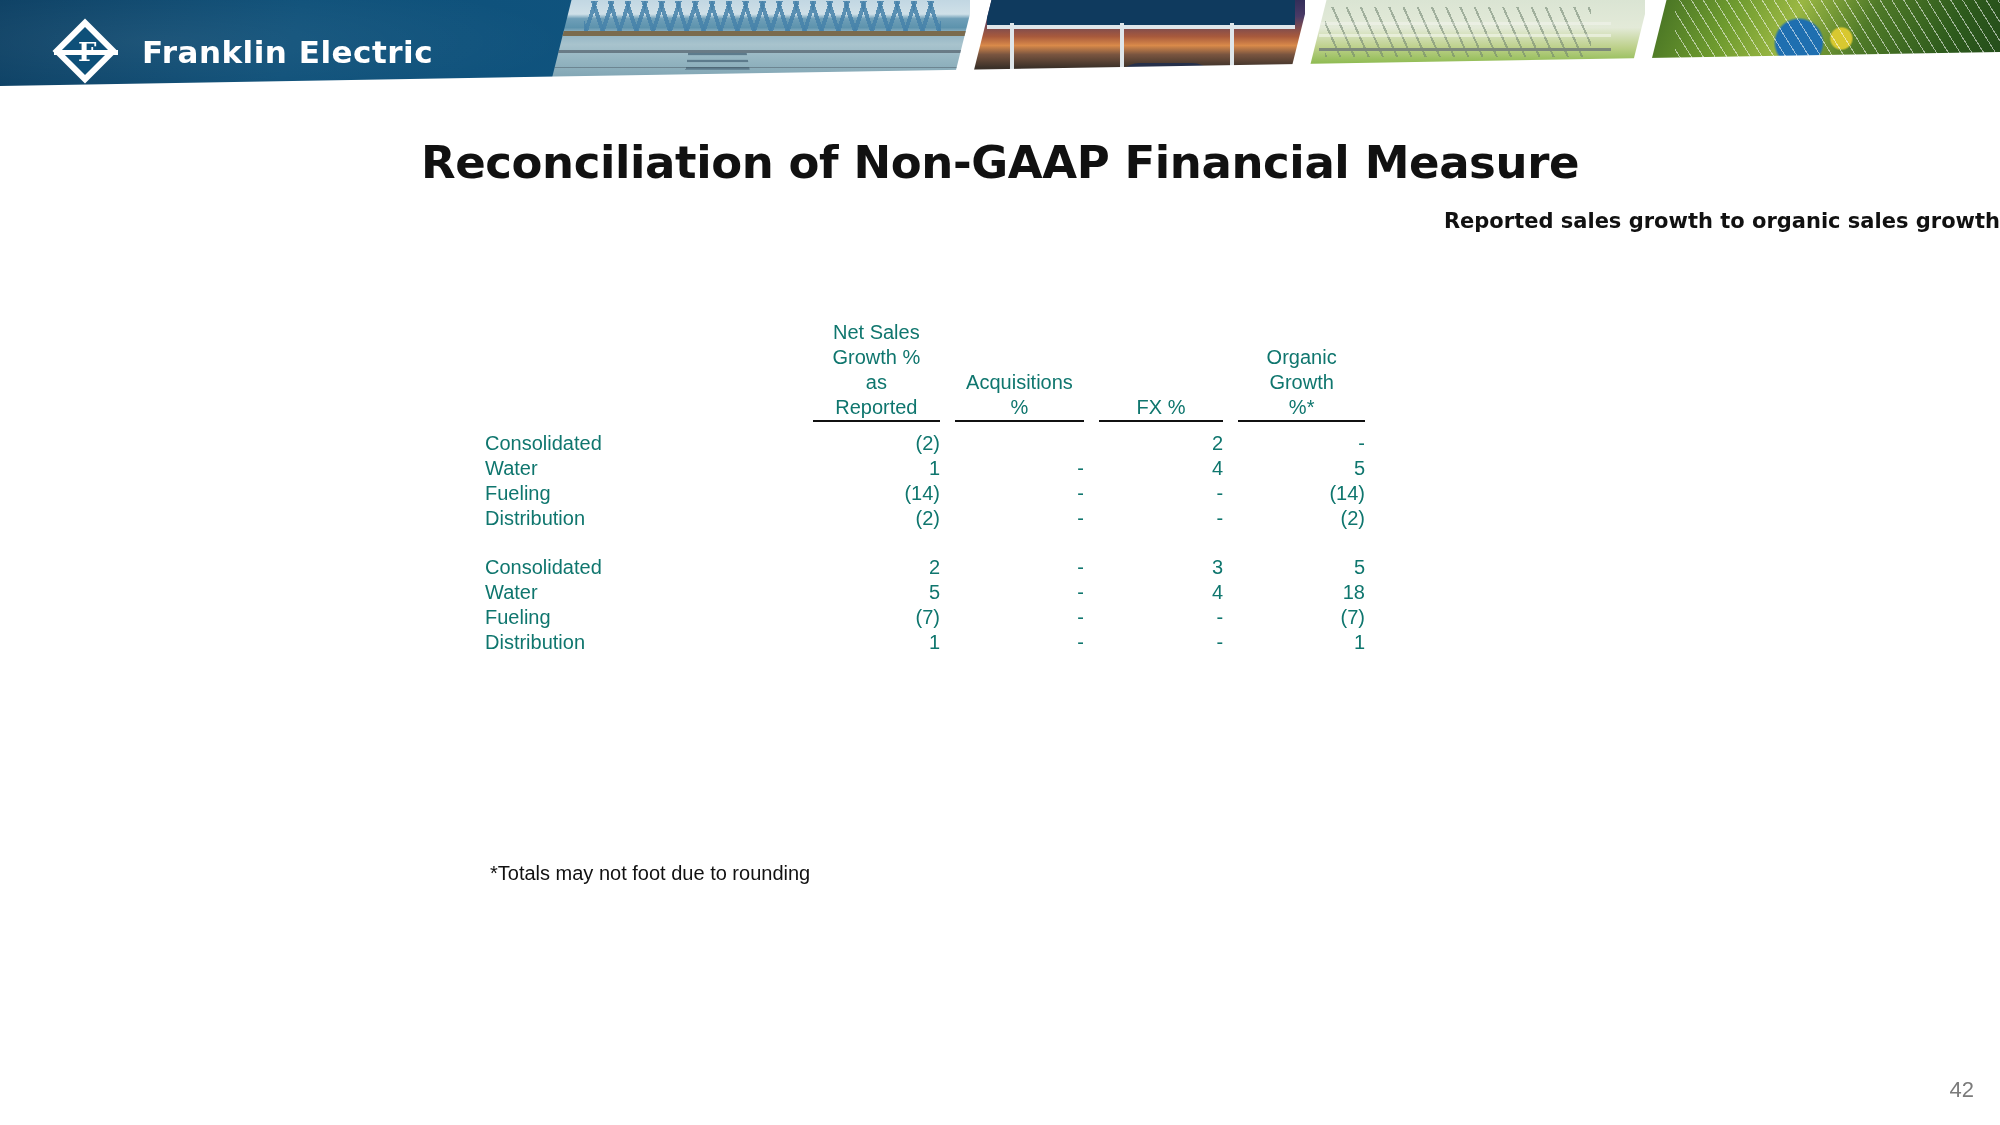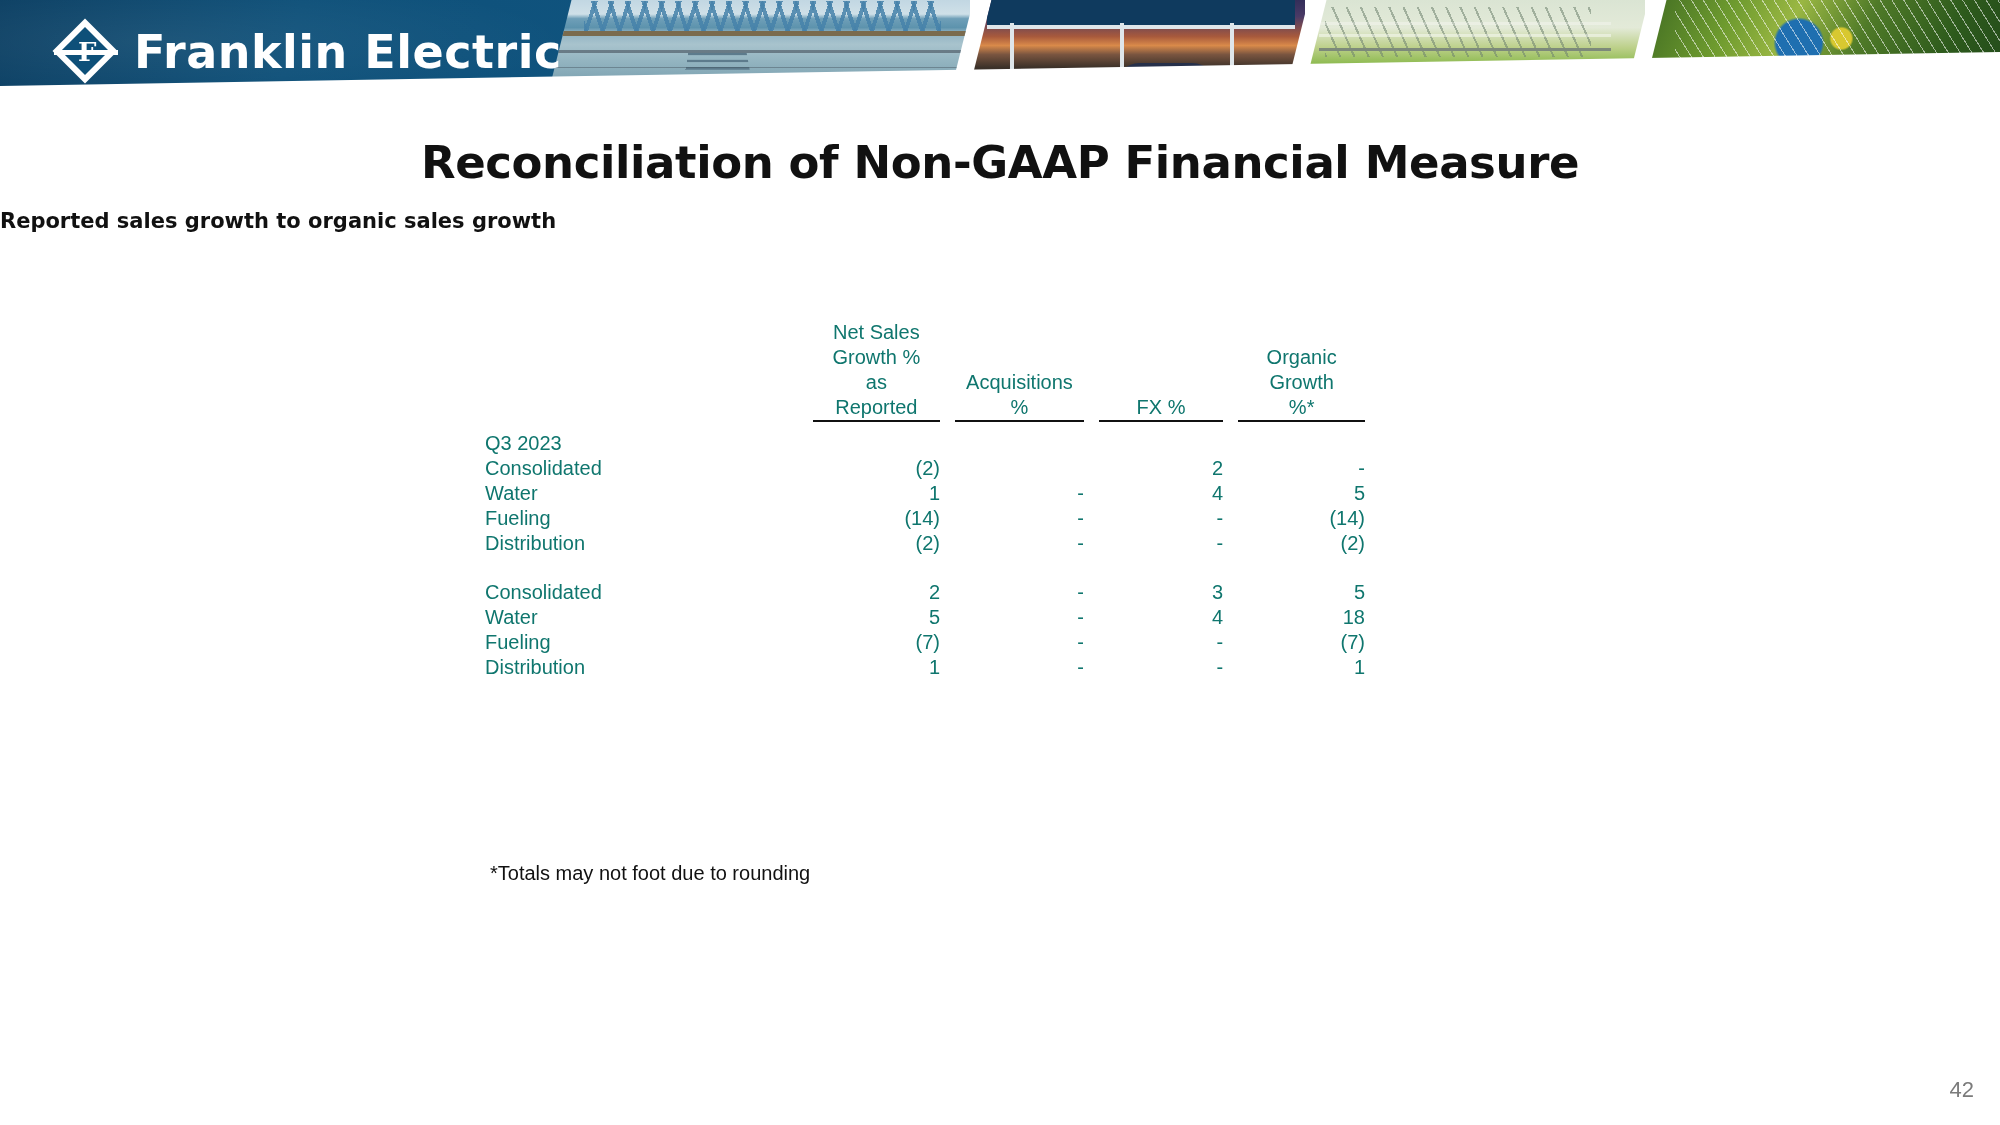--- a/index.html
+++ b/index.html
@@ -78,25 +78,25 @@
     width: 16px; height: 36px;
     color: #ffffff;
     font-family: "DejaVu Serif", serif;
     font-weight: bold;
     font-size: 26px;
     line-height: 36px;
     text-align: center;
     z-index: 3;
   }
   .logo-text {
-    margin-left: 16px;
+    margin-left: 24px;
     color: #ffffff;
     font-family: "DejaVu Sans", sans-serif;
     font-weight: bold;
-    font-size: 46px;
+    font-size: 31px;
     letter-spacing: 0.5px;
     white-space: nowrap;
   }
 
   
   .photo {
     position: absolute;
     top: -6px;
     height: 112px;
     border-left: 5px solid #ffffff;
@@ -230,21 +230,21 @@
     font-family: "DejaVu Sans", sans-serif;
     font-weight: bold;
     font-size: 45px;
     letter-spacing: -0.4px;
     color: #111111;
   }
   #page-subtitle {
     position: absolute;
     left: 0; top: 209px;
     width: 2000px;
-    text-align: left;
+    text-align: right;
     font-family: "DejaVu Sans", sans-serif;
     font-weight: bold;
     font-size: 21px;
     color: #111111;
   }
 
   
   #recon-table {
     position: absolute;
     left: 485px;
@@ -361,30 +361,20 @@
       <td class="ruled"></td>
       <td></td>
       <td class="ruled"></td>
       <td></td>
       <td class="ruled"></td>
       <td></td>
       <td class="ruled"></td>
     </tr>
   </thead>
   <tbody id="table-body">
-      <tr class="section-head">
-        <td class="col-label">Q3 2023</td>
-        <td></td>
-        <td></td>
-        <td></td>
-        <td></td>
-        <td></td>
-        <td></td>
-        <td></td>
-      </tr>
       <tr class="bold-row">
         <td class="col-label">Consolidated</td>
         <td class="col-num">(2)</td>
         <td class="pad-cell"></td>
         <td class="col-num"></td>
         <td class="pad-cell"></td>
         <td class="col-num">2</td>
         <td class="pad-cell"></td>
         <td class="col-num">-</td>
       </tr>

